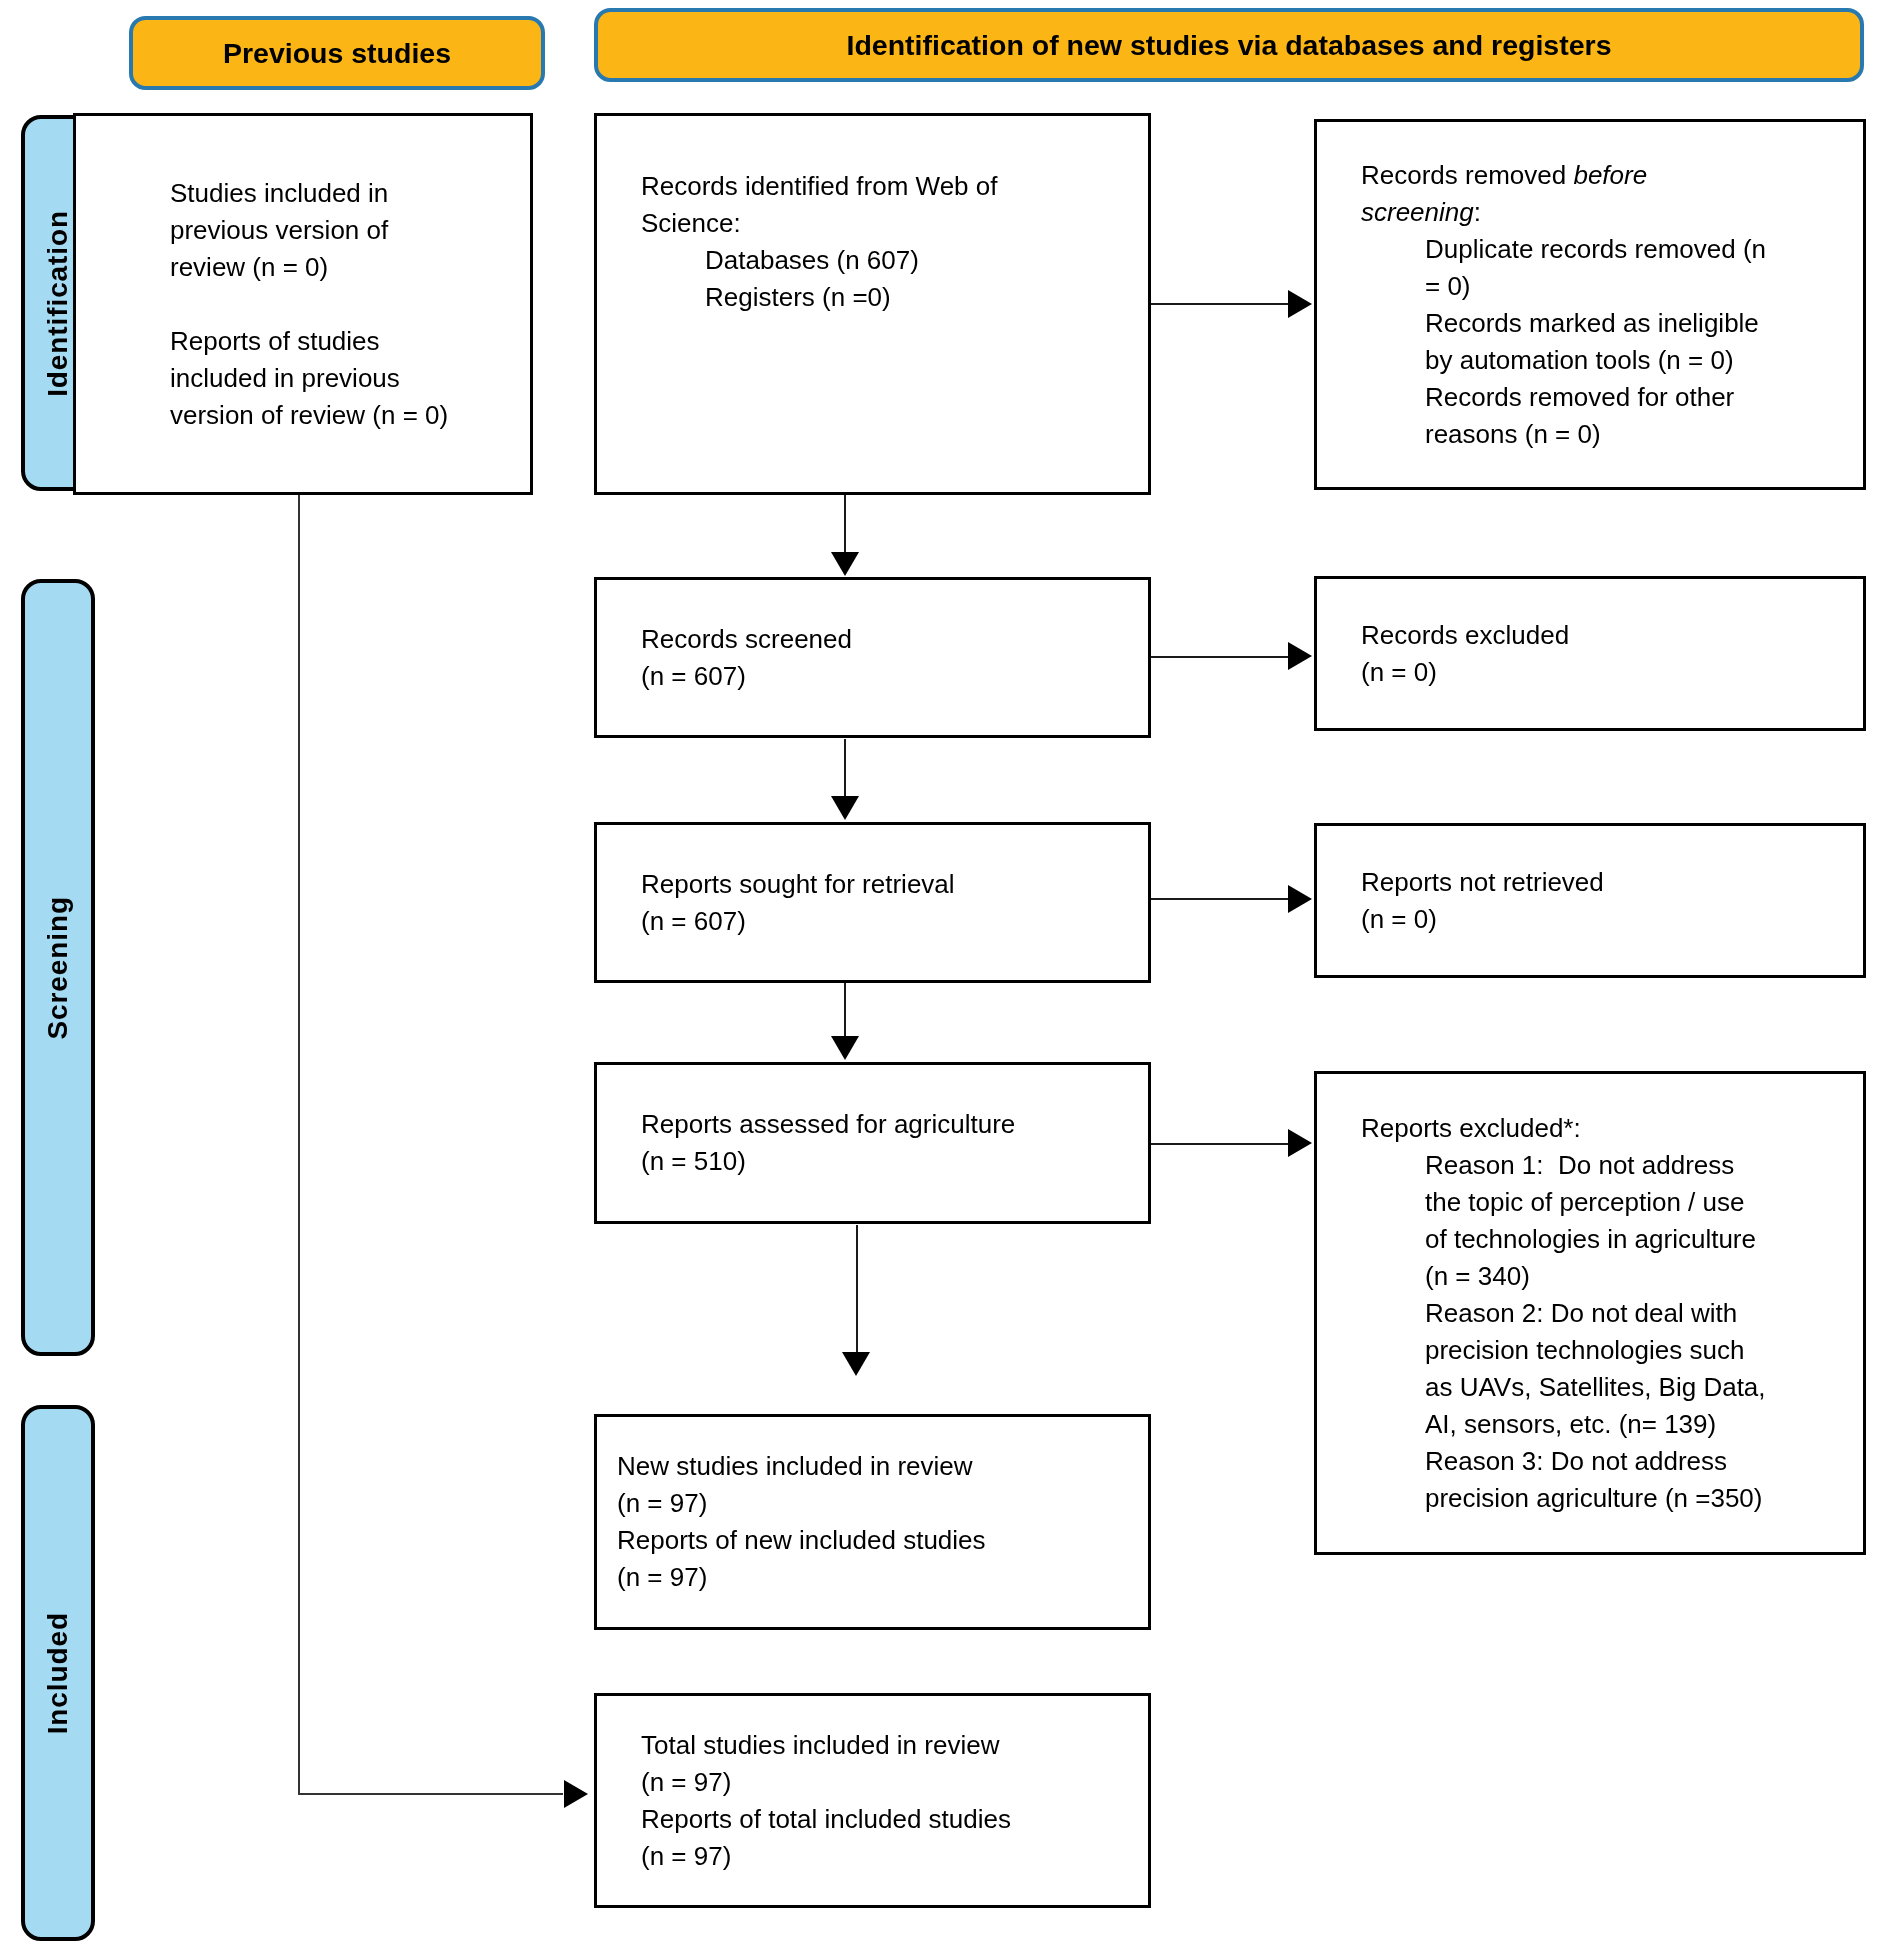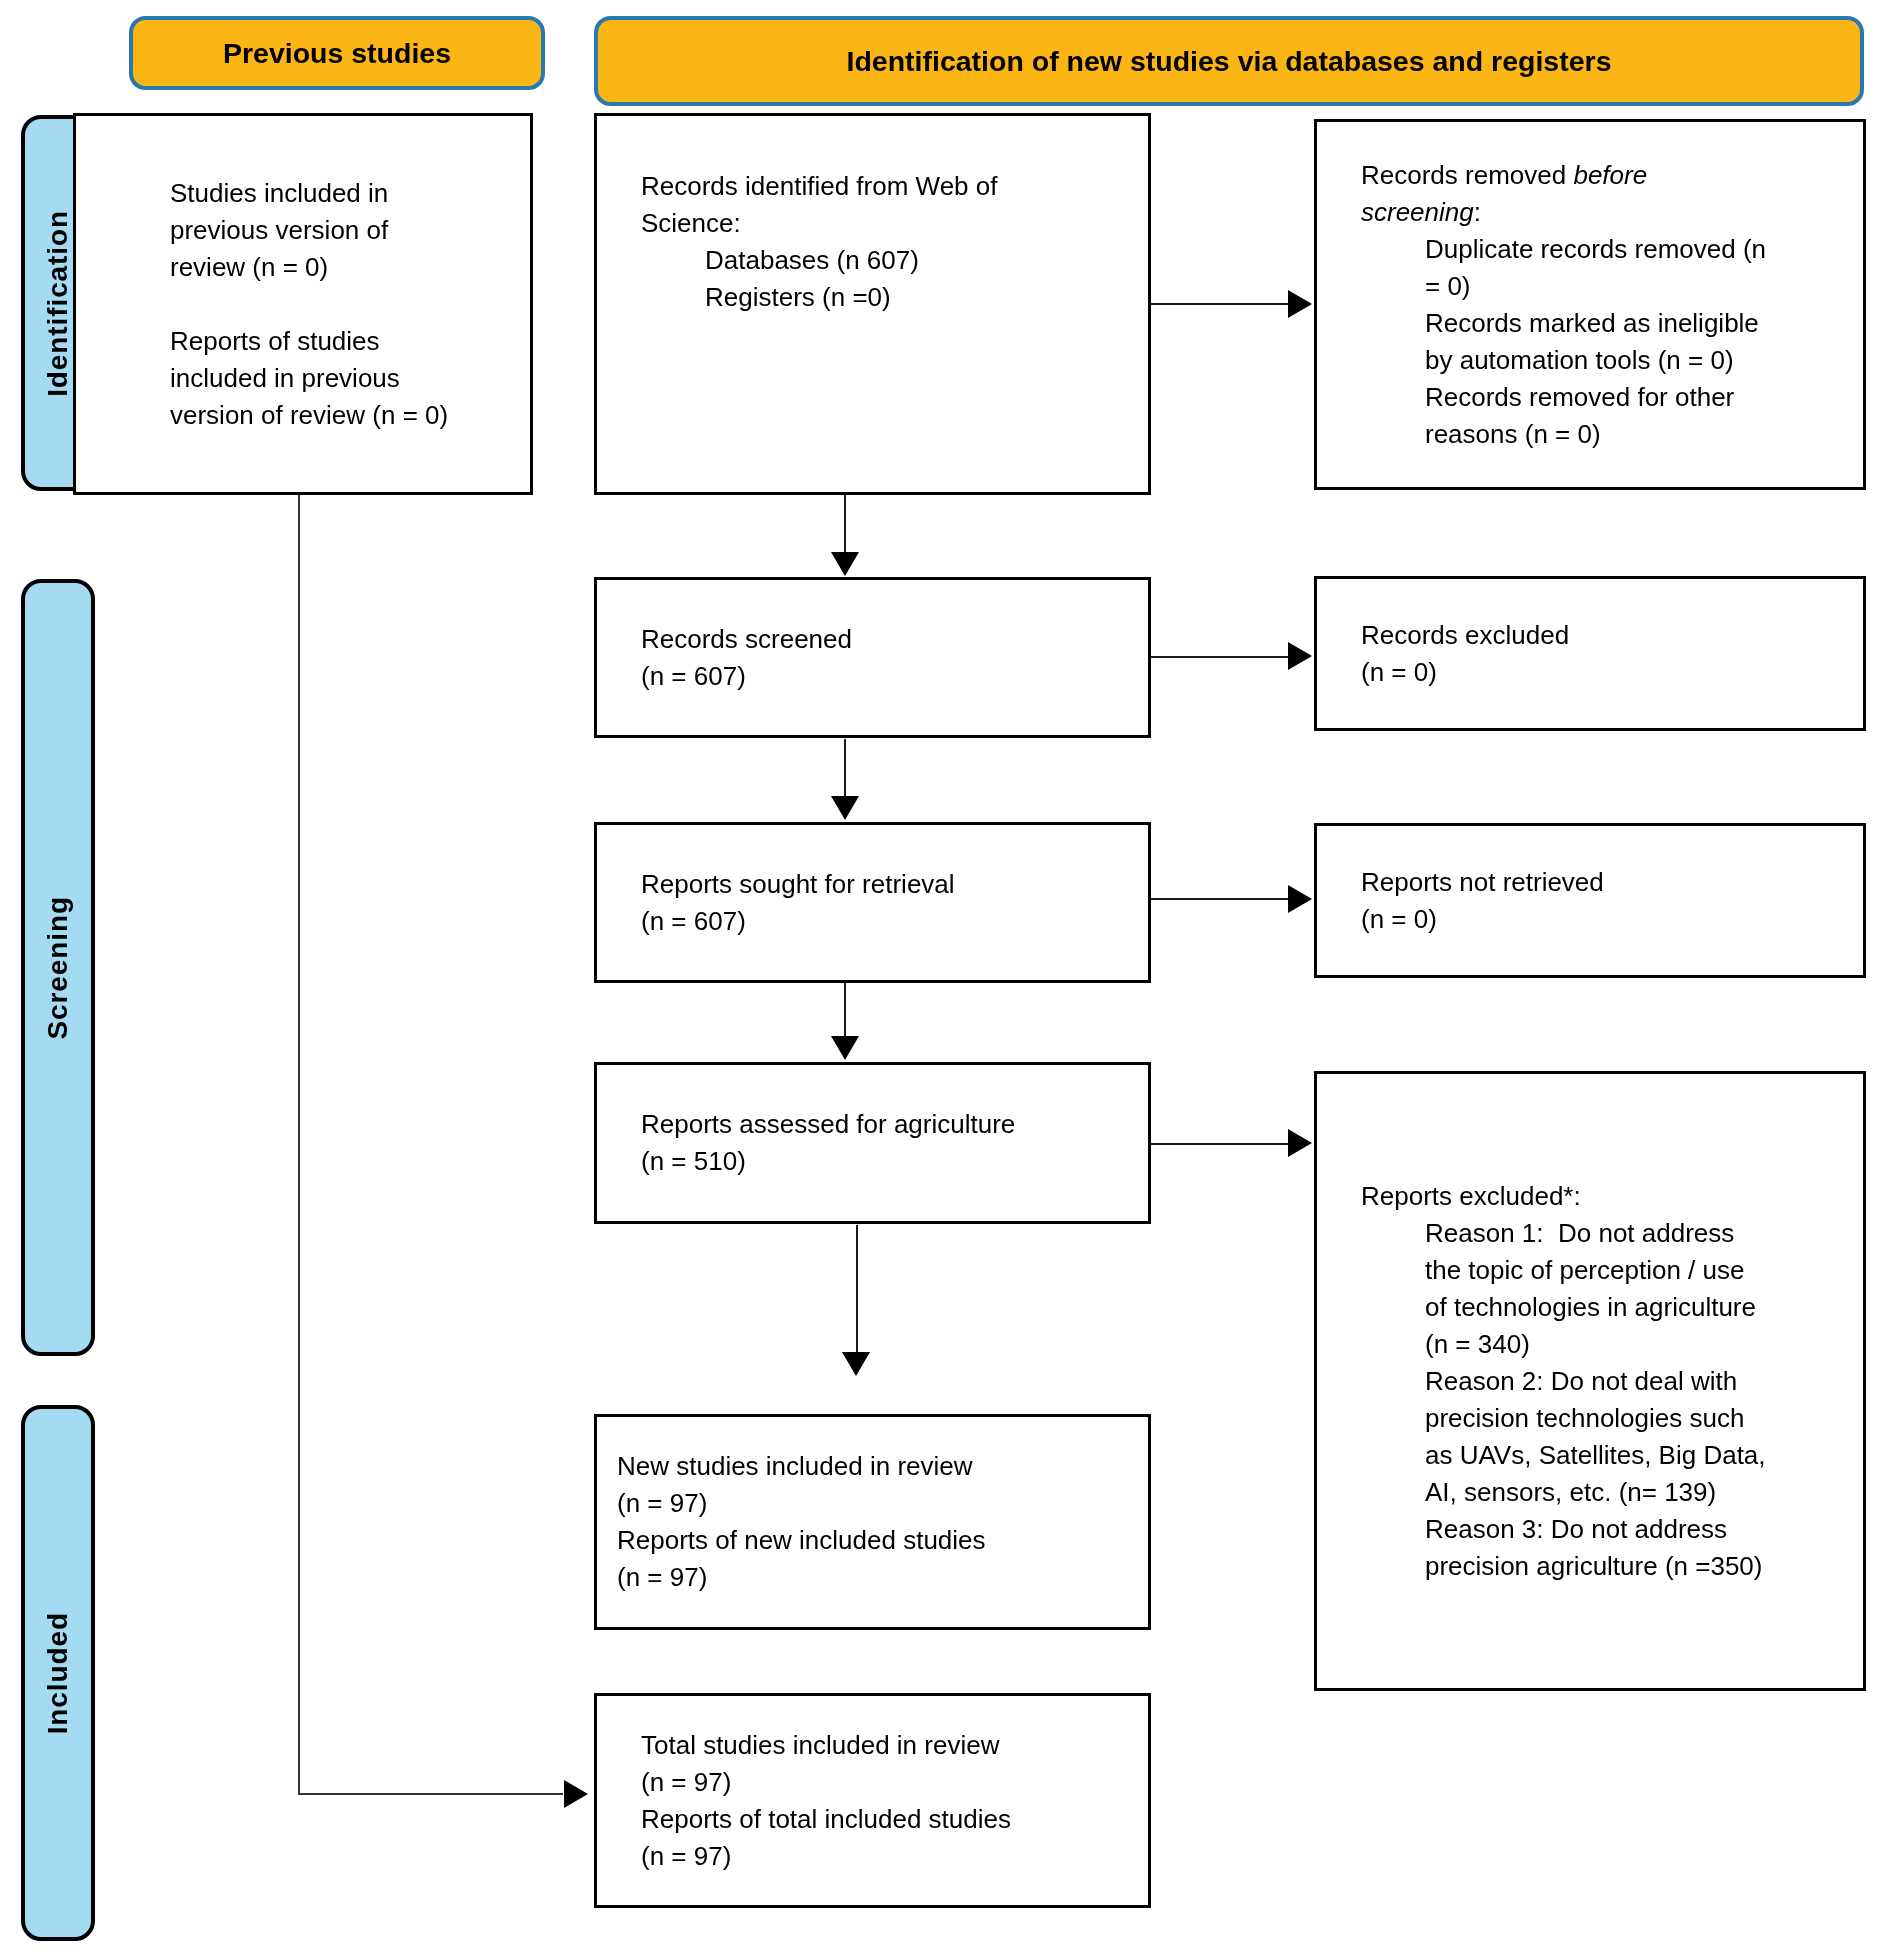--- a/index.html
+++ b/index.html
@@ -35,21 +35,21 @@
          border-bottom:14.7px solid transparent;border-left:24px solid #000;}
 </style>
 </head>
 <body>
 
 <div class="stage">
 
   <div class="hdr" style="left:129px;top:16px;width:416px;height:74px;justify-content:center;">
     <span>Previous studies</span>
   </div>
-  <div class="hdr" style="left:594px;top:16px;width:1270px;height:90px;">
+  <div class="hdr" style="left:594px;top:8px;width:1270px;height:74px;">
     <span>Identification of new studies via databases and registers</span>
   </div>
 
   <div class="side" style="left:21px;top:115px;width:74px;height:376px;">
     <span>Identification</span>
   </div>
   <div class="side" style="left:21px;top:579px;width:74px;height:777px;">
     <span>Screening</span>
   </div>
   <div class="side" style="left:21px;top:1405px;width:74px;height:536px;">
@@ -108,21 +108,21 @@
       <div class="tl ind"><span>reasons (n = 0)</span></div>
     </div>
   <div class="box" style="left:1314px;top:576px;width:552px;height:155px;">
       <div class="tl"><span>Records excluded</span></div>
       <div class="tl"><span>(n = 0)</span></div>
     </div>
   <div class="box" style="left:1314px;top:823px;width:552px;height:155px;">
       <div class="tl"><span>Reports not retrieved</span></div>
       <div class="tl"><span>(n = 0)</span></div>
     </div>
-  <div class="box" style="left:1314px;top:1071px;width:552px;height:620px;">
+  <div class="box" style="left:1314px;top:1071px;width:552px;height:484px;">
       <div class="tl"><span>Reports excluded*:</span></div>
       <div class="tl ind"><span>Reason 1:  Do not address</span></div>
       <div class="tl ind"><span>the topic of perception / use</span></div>
       <div class="tl ind"><span>of technologies in agriculture</span></div>
       <div class="tl ind"><span>(n = 340)</span></div>
       <div class="tl ind"><span>Reason 2: Do not deal with</span></div>
       <div class="tl ind"><span>precision technologies such</span></div>
       <div class="tl ind"><span>as UAVs, Satellites, Big Data,</span></div>
       <div class="tl ind"><span>AI, sensors, etc. (n= 139)</span></div>
       <div class="tl ind"><span>Reason 3: Do not address</span></div>

